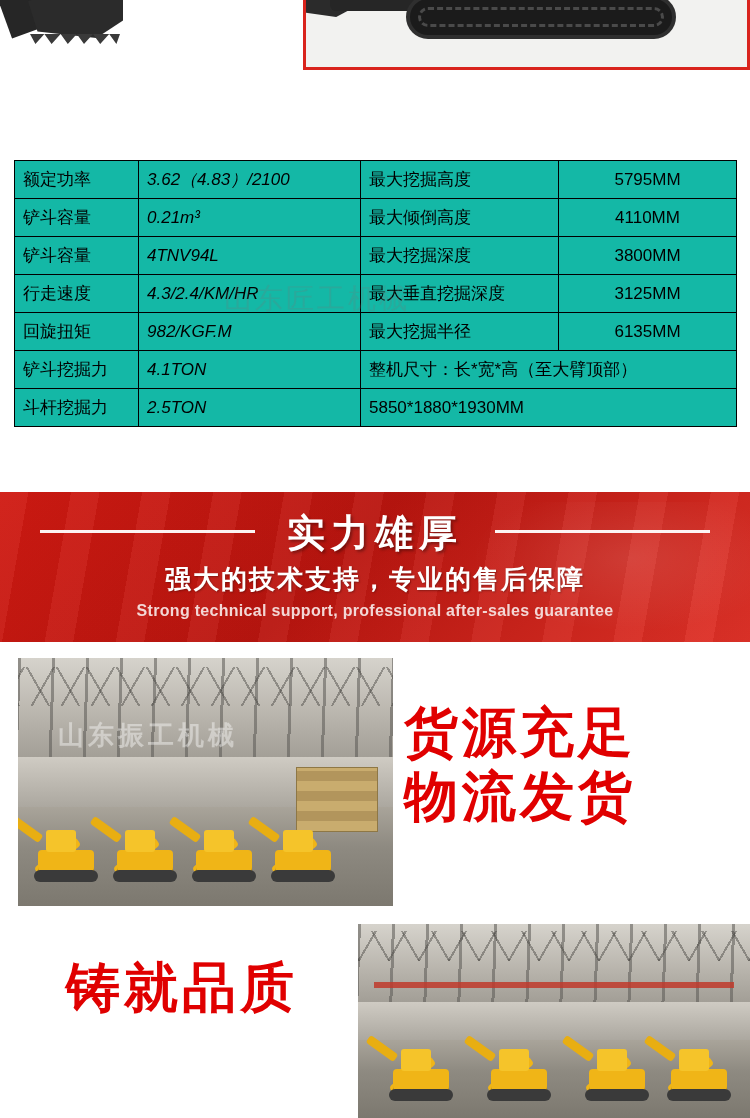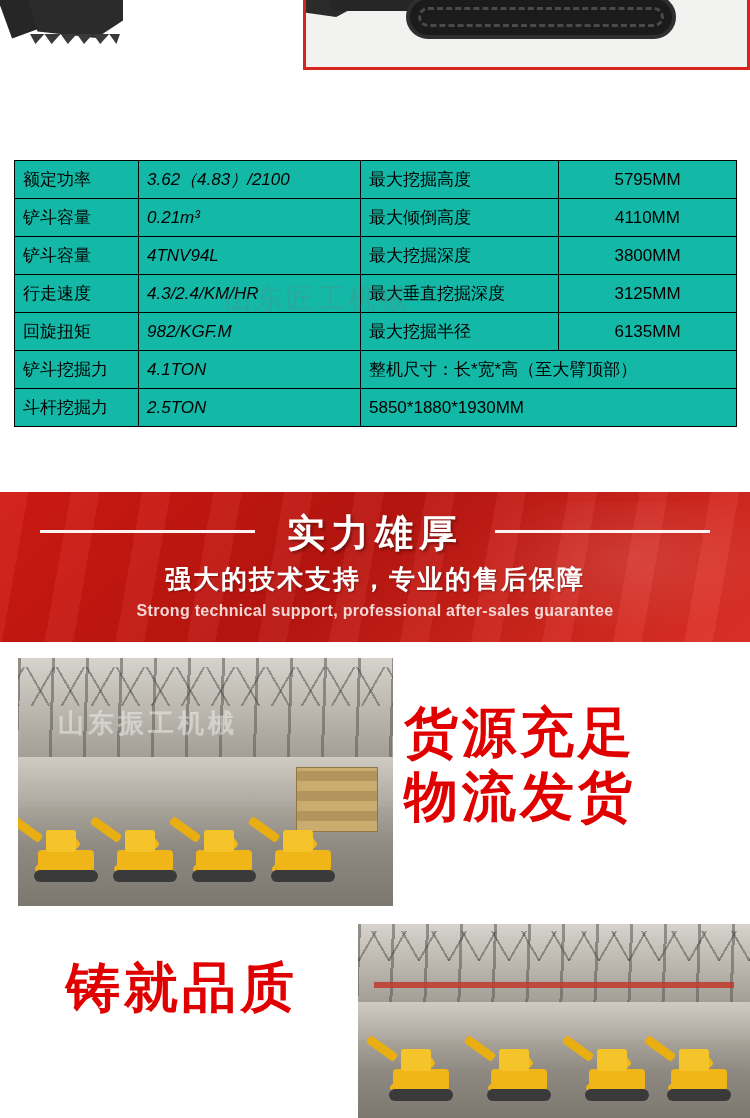--- a/index.html
+++ b/index.html
@@ -184,21 +184,21 @@
     background: repeating-linear-gradient(0deg, #c9ac6e 0 10px, #b2955c 10px 20px);
     border: 1px solid #8e7745;
   }
   .gantry {
     position: absolute; left: 4%; top: 30%; width: 92%; height: 6px;
     background: #c0392b; opacity: .85;
   }
 
   
   .wm-photo {
-    position: absolute; left: 40px; top: 48px;
+    position: absolute; left: 40px; top: 60px;
     font-size: 26px; color: rgba(255,255,255,0.42);
     letter-spacing: 4px; font-weight: bold; pointer-events: none;
   }
 
   
   .slogan-right {
     position: absolute; left: 404px; top: 700px; width: 340px;
   }
   .slogan-left {
     position: absolute; left: 10px; top: 955px; width: 344px;

